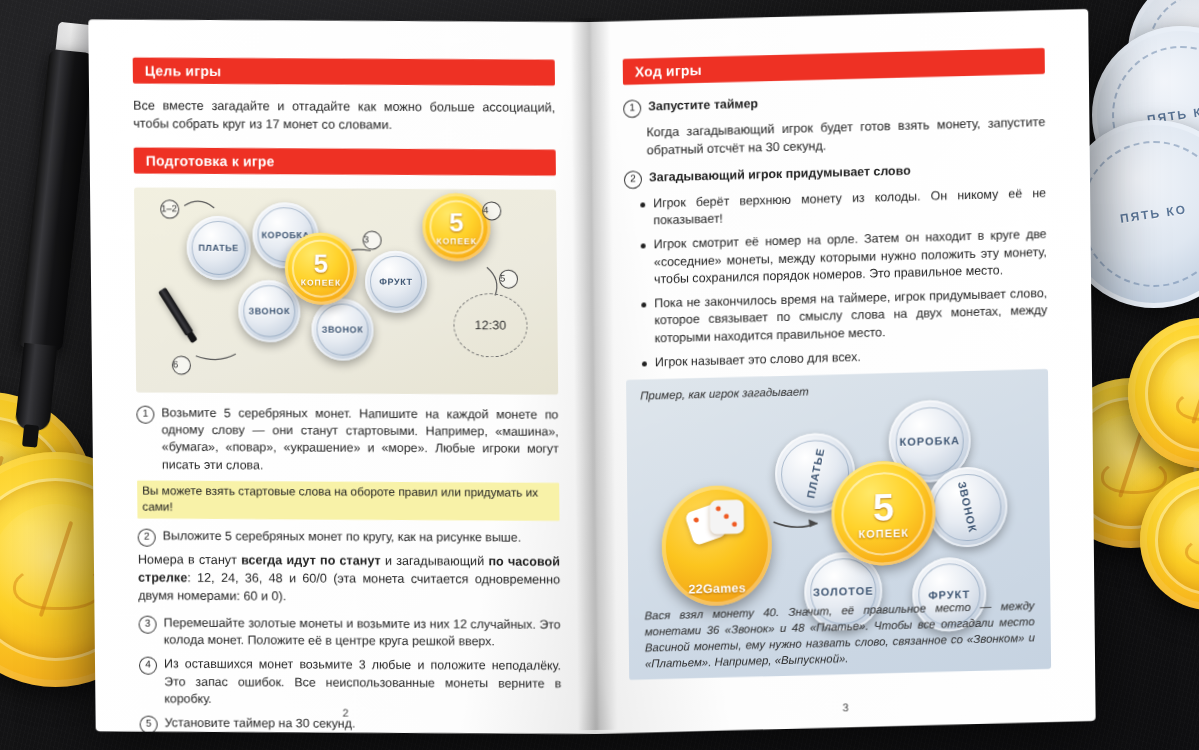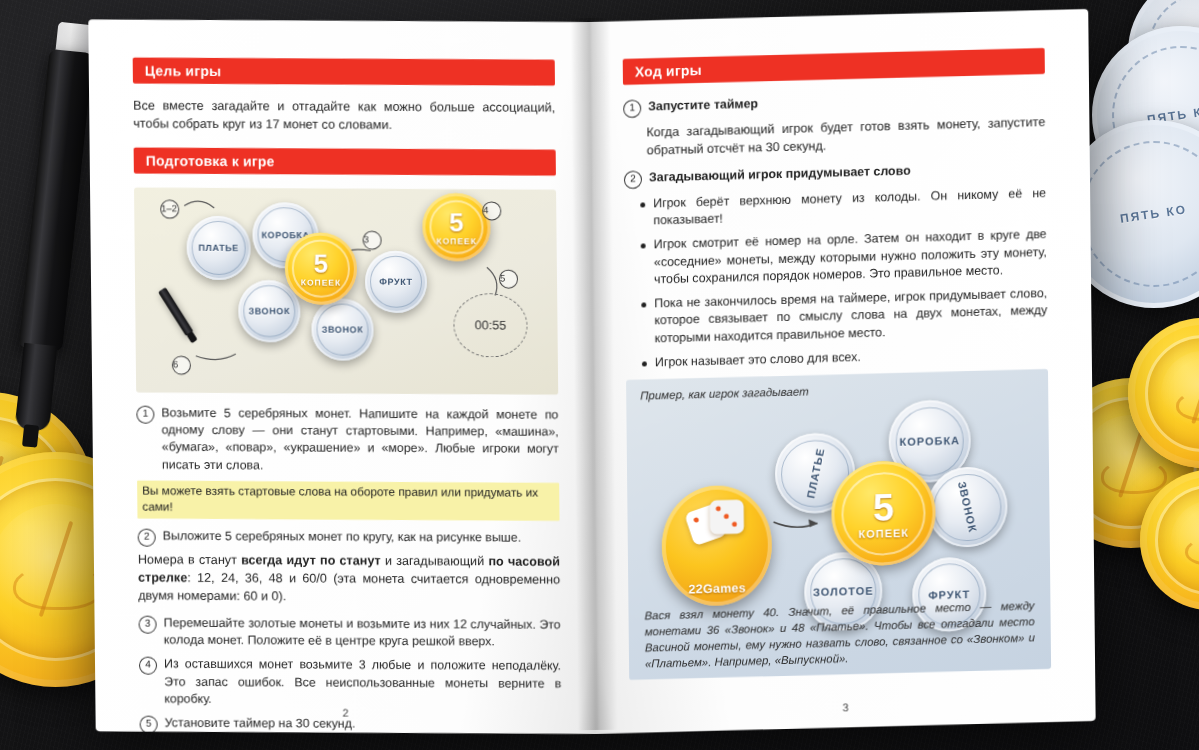--- a/index.html
+++ b/index.html
@@ -361,21 +361,21 @@
           </div>
           <div class="gcoin" style="left:288px;top:4px;width:68px;height:68px;">
             <div class="inner-ring"></div>
             <div class="v">
               <span class="big">5</span>
               <span class="small">КОПЕЕК</span>
             </div>
           </div>
 
           <div class="timer-circle" style="left:318px;top:104px;">
-            <span>00:55</span>
+            <span>12:30</span>
           </div>
 
           <div class="mini-pen" style="left:36px;top:98px;"></div>
 
           <div class="callout" style="left:26px;top:12px;">1–2</div>
           <div class="callout" style="left:228px;top:42px;">3</div>
           <div class="callout" style="left:348px;top:12px;">4</div>
           <div class="callout" style="left:364px;top:80px;">5</div>
           <div class="callout" style="left:36px;top:168px;">6</div>
         </div>

